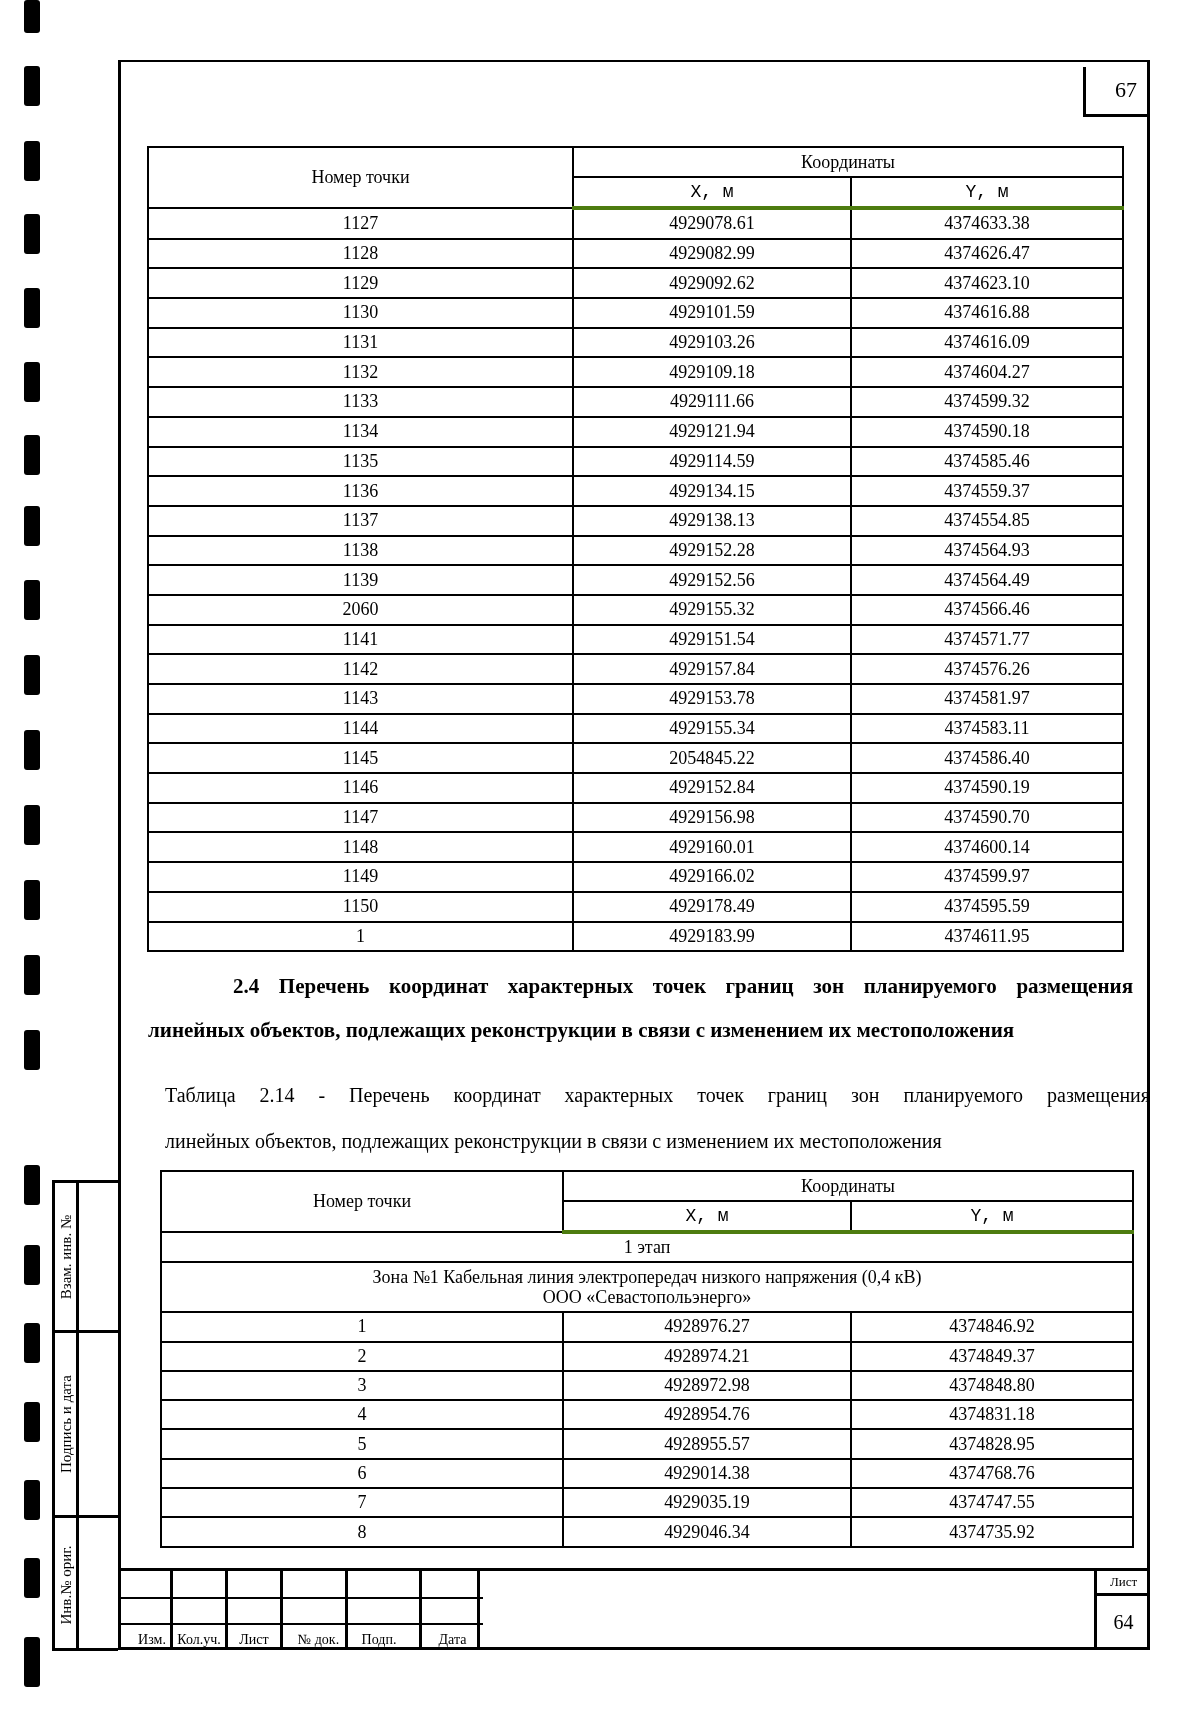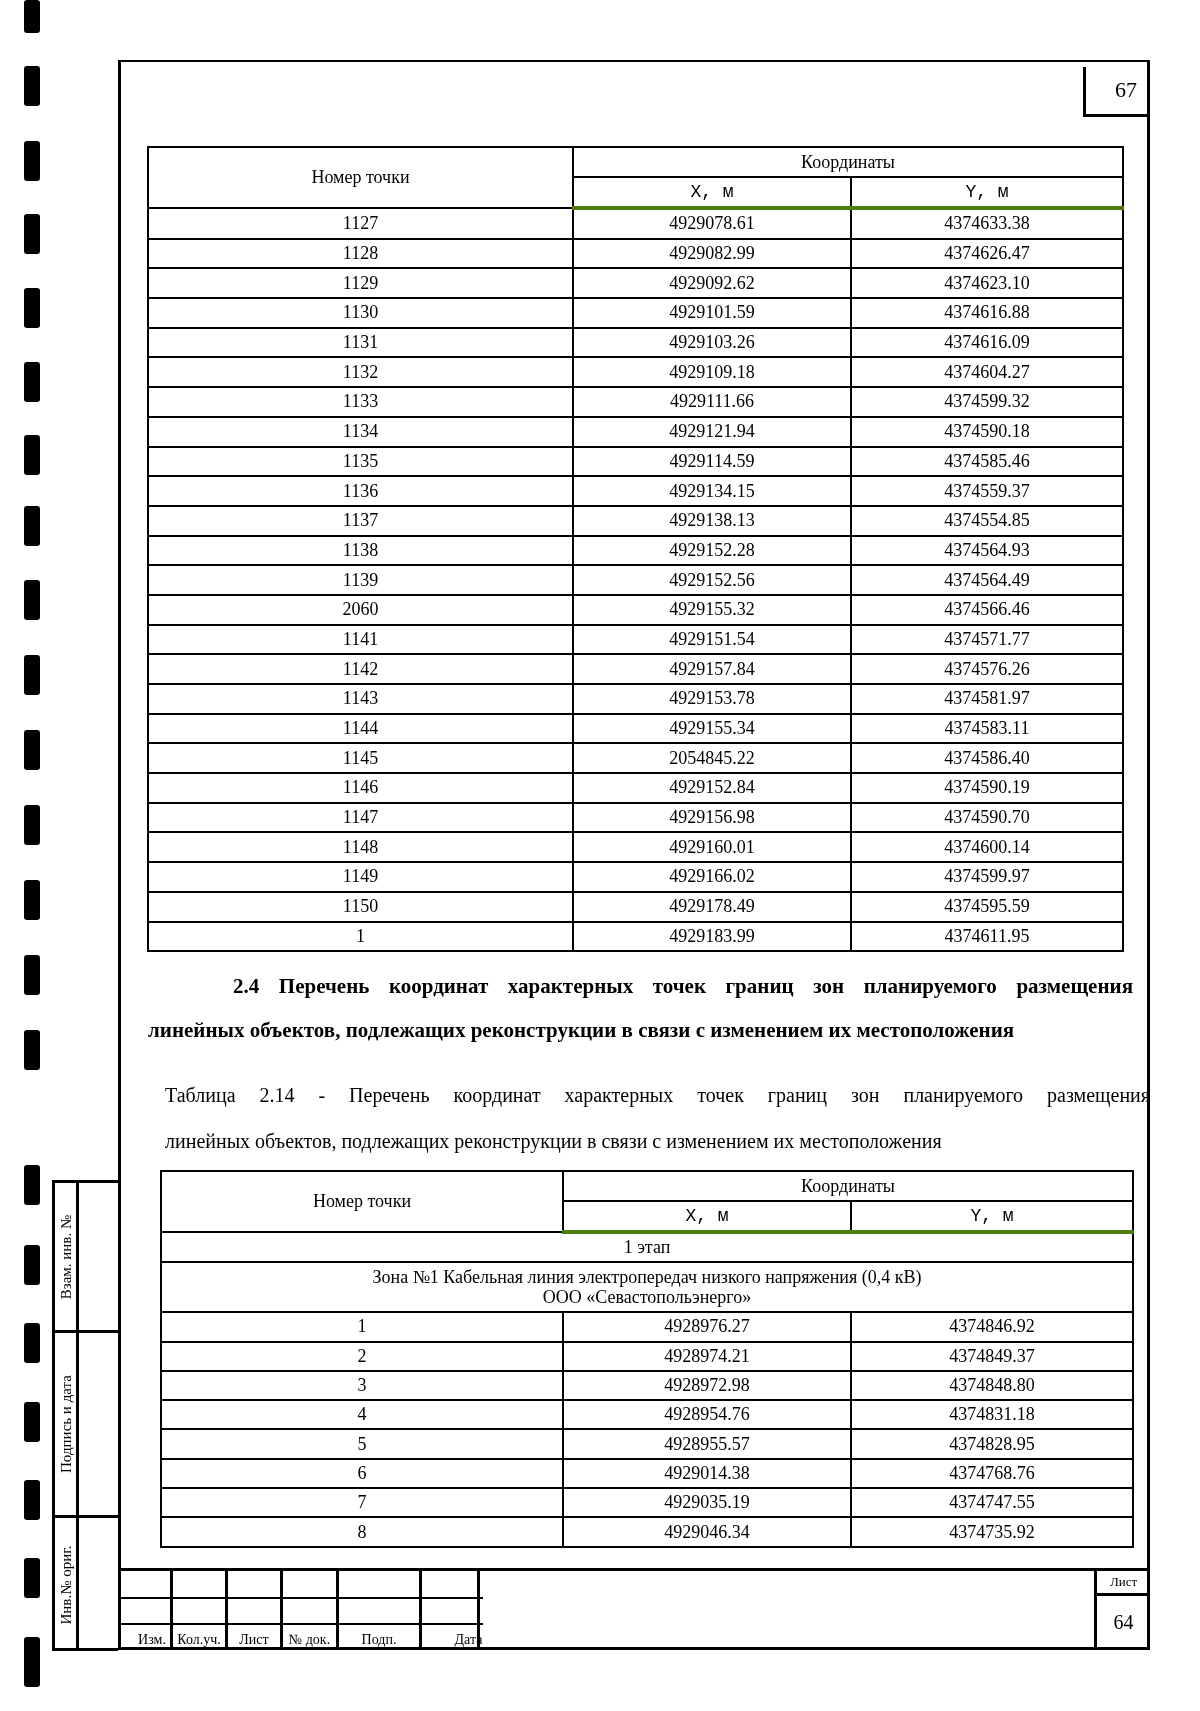--- a/index.html
+++ b/index.html
@@ -312,27 +312,27 @@
     <div class="tb-row-line" style="top:52px"></div>
     <div class="tb-col" style="left:0;width:55px">
         <div class="tb-label" style="left:8px;width:52px">Изм.</div>
       </div>
     <div class="tb-col" style="left:55px;width:55px">
         <div class="tb-label" style="left:0;width:52px">Кол.уч.</div>
       </div>
     <div class="tb-col" style="left:110px;width:55px">
         <div class="tb-label" style="left:0;width:52px">Лист</div>
       </div>
-    <div class="tb-col" style="left:165px;width:56px">
+    <div class="tb-col" style="left:174px;width:56px">
         <div class="tb-label" style="left:0;width:53px">№ док.</div>
       </div>
     <div class="tb-col" style="left:221px;width:83px">
         <div class="tb-label" style="left:0;width:80px">Подп.</div>
       </div>
     <div class="tb-col" style="left:304px;width:58px">
-        <div class="tb-label" style="left:16px;width:61px">Дата</div>
+        <div class="tb-label" style="left:0;width:61px">Дата</div>
       </div>
   </div>
   <div class="tb-sheet">
     <div class="hdr">Лист</div>
     <div class="val">64</div>
   </div>
 </div>
 
 </body></html>

